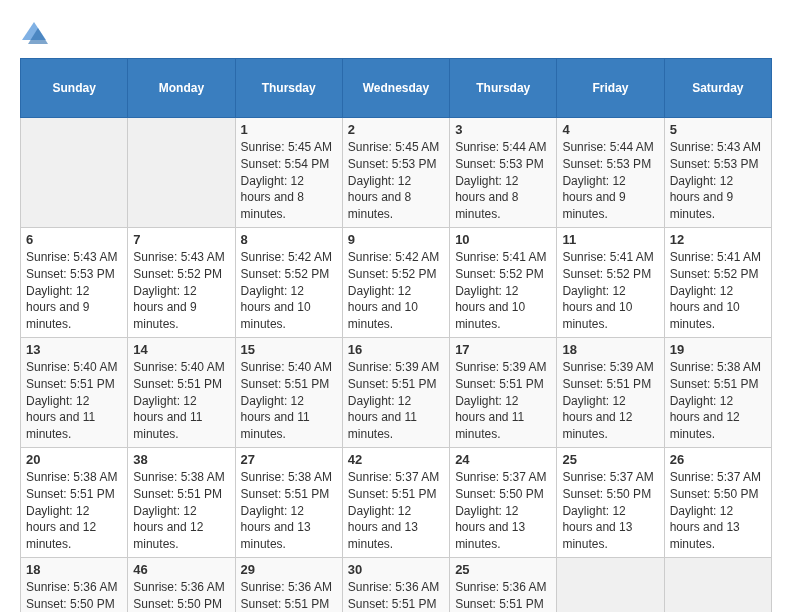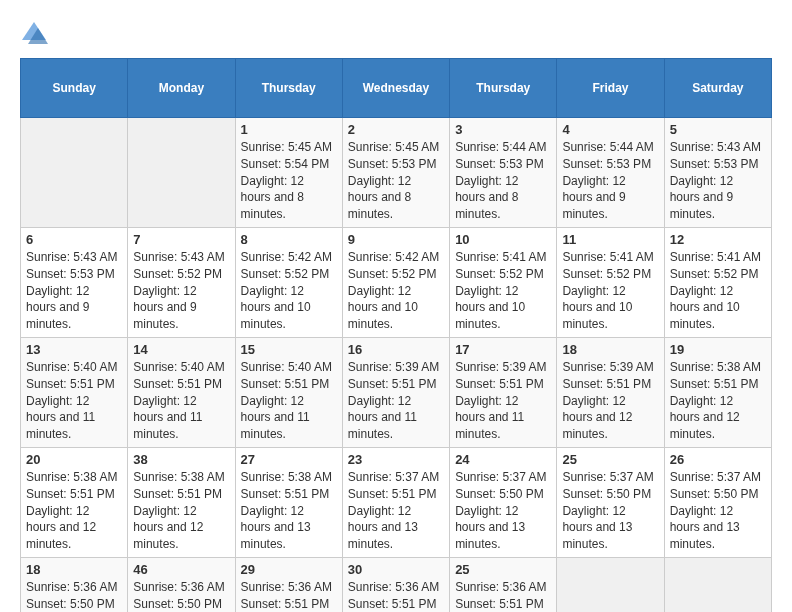--- a/index.html
+++ b/index.html
@@ -213,21 +213,21 @@
         </td>
         <td>
           <span class="day-num">38</span>
           <div class="day-info">Sunrise: 5:38 AM<br>Sunset: 5:51 PM<br>Daylight: 12 hours and 12 minutes.</div>
         </td>
         <td>
           <span class="day-num">27</span>
           <div class="day-info">Sunrise: 5:38 AM<br>Sunset: 5:51 PM<br>Daylight: 12 hours and 13 minutes.</div>
         </td>
         <td>
-          <span class="day-num">23</span>
+          <span class="day-num">42</span>
           <div class="day-info">Sunrise: 5:37 AM<br>Sunset: 5:51 PM<br>Daylight: 12 hours and 13 minutes.</div>
         </td>
         <td>
           <span class="day-num">24</span>
           <div class="day-info">Sunrise: 5:37 AM<br>Sunset: 5:50 PM<br>Daylight: 12 hours and 13 minutes.</div>
         </td>
         <td>
           <span class="day-num">25</span>
           <div class="day-info">Sunrise: 5:37 AM<br>Sunset: 5:50 PM<br>Daylight: 12 hours and 13 minutes.</div>
         </td>

